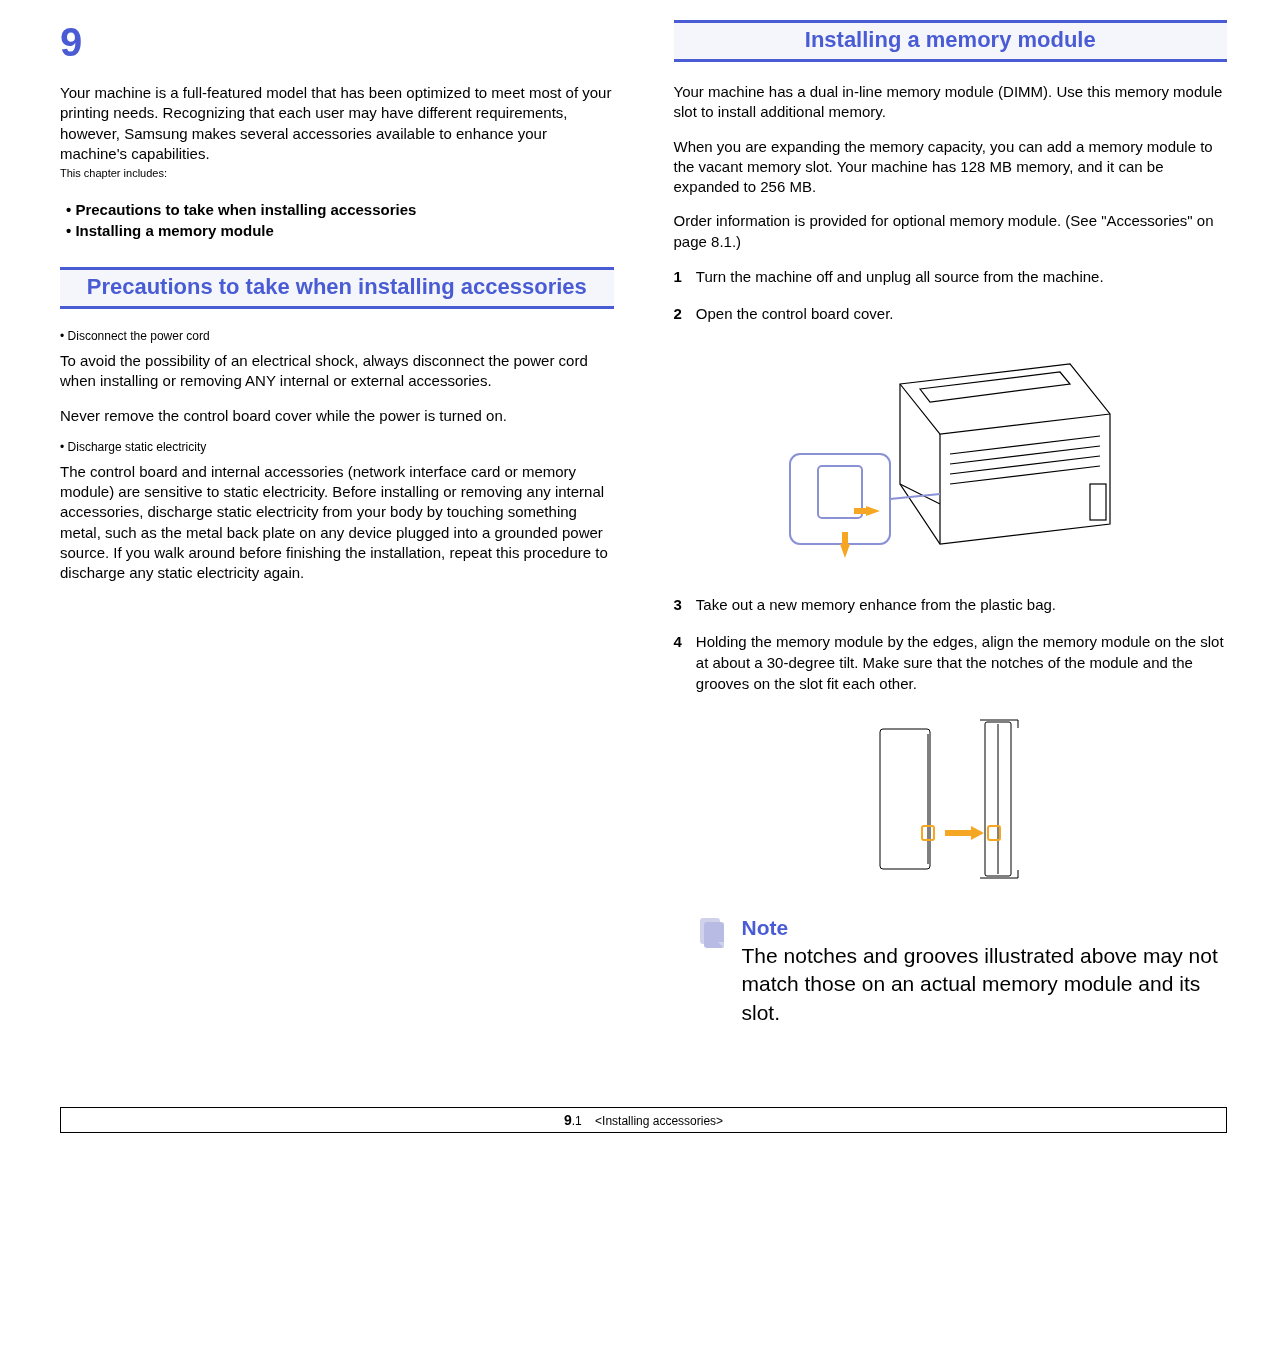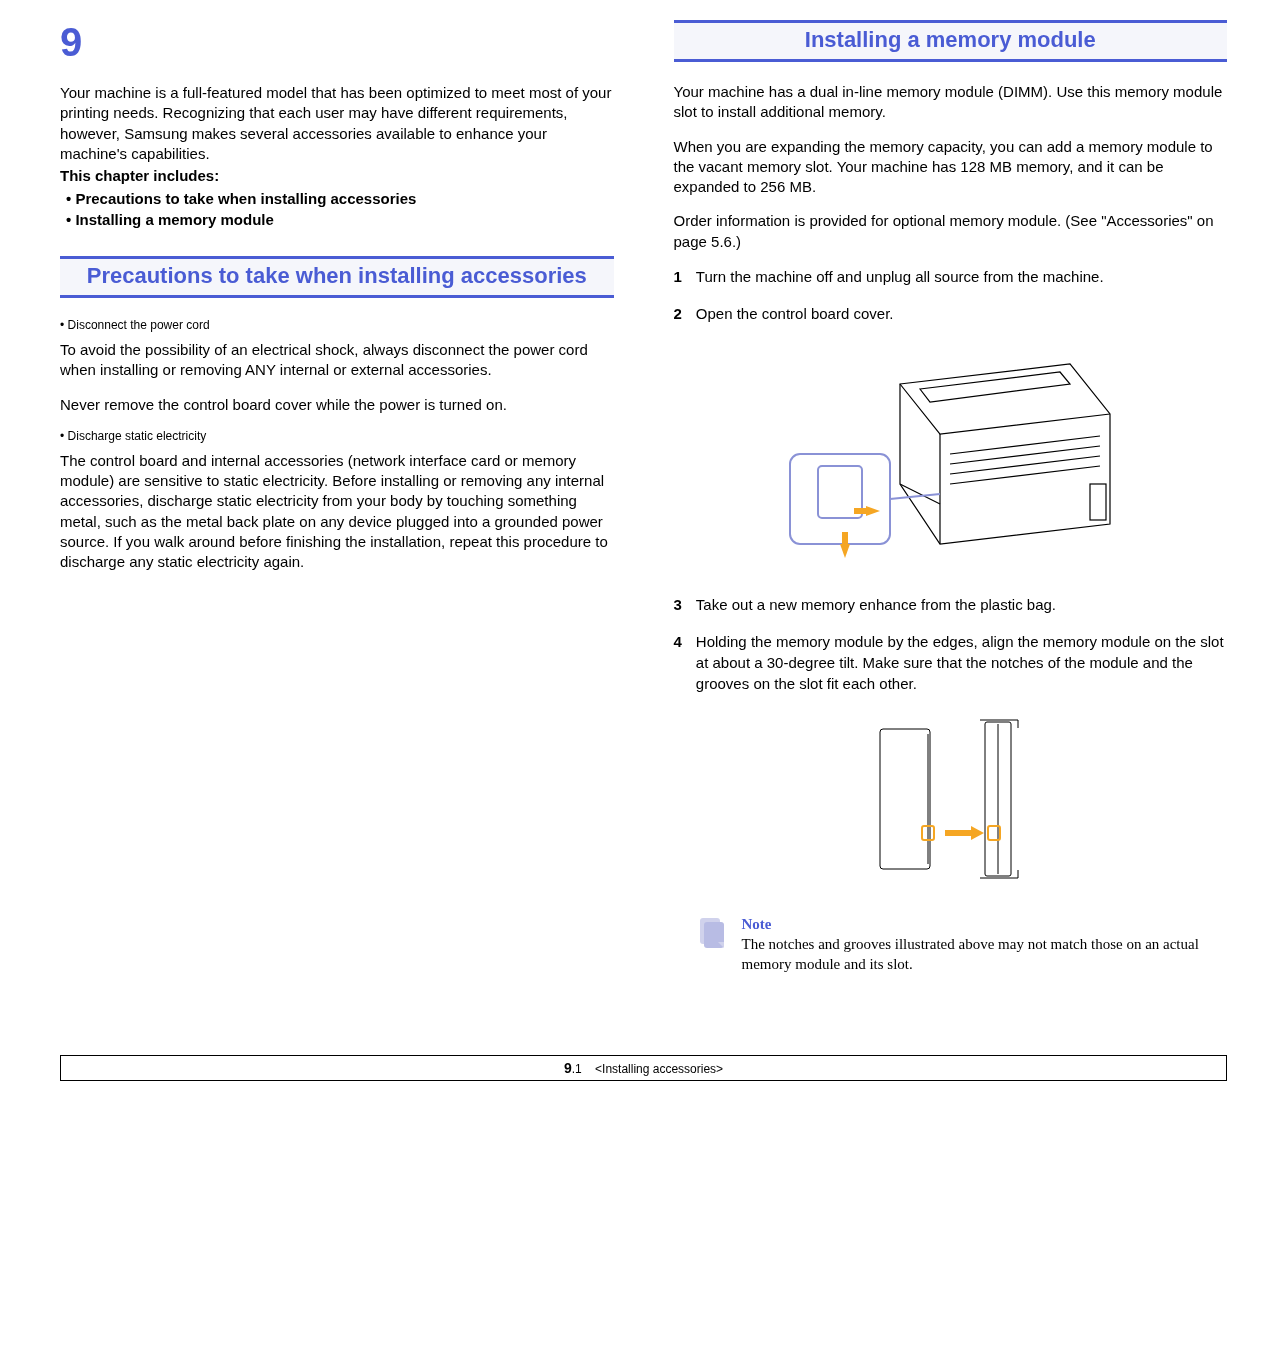--- a/index.html
+++ b/index.html
@@ -31,23 +31,22 @@
     font-size: 40px;
     font-weight: bold;
     color: #4a5cd4;
   }
   .intro {
     font-size: 15px;
     line-height: 1.35;
     margin-bottom: 3px;
   }
   .includes-label {
-    font-size: 15px;
-    margin-bottom: 6px;
-    font-weight: bold;
+    font-size: 11px;
+    margin-bottom: 22px;
   }
   .includes-list {
     font-size: 15px;
     margin-bottom: 28px;
     padding-left: 6px;
   }
   .includes-list .item {
     font-weight: bold;
     margin-bottom: 4px;
   }
@@ -104,23 +103,22 @@
   .note-block {
     display: flex;
     gap: 12px;
     margin-top: 8px;
     padding-left: 20px;
   }
   .note-icon {
     flex-shrink: 0;
   }
   .note-body {
-    font-size: 15px;
+    font-size: 21px;
     line-height: 1.35;
-    font-family: Liberation Serif, serif;
   }
   .note-title {
     font-weight: bold;
     color: #4a5cd4;
     display: block;
   }
   .footer {
     border: 1px solid #000;
     margin-top: 80px;
     text-align: center;
@@ -161,21 +159,21 @@
     <p class="body-para">The control board and internal accessories (network interface card or memory module) are sensitive to static electricity. Before installing or removing any internal accessories, discharge static electricity from your body by touching something metal, such as the metal back plate on any device plugged into a grounded power source. If you walk around before finishing the installation, repeat this procedure to discharge any static electricity again.</p>
 
   </div>
 
   <div class="col">
 
     <div class="section-heading">Installing a memory module</div>
 
     <p class="body-para">Your machine has a dual in-line memory module (DIMM). Use this memory module slot to install additional memory.</p>
     <p class="body-para">When you are expanding the memory capacity, you can add a memory module to the vacant memory slot. Your machine has 128 MB memory, and it can be expanded to 256 MB.</p>
-    <p class="body-para">Order information is provided for optional memory module. (See "Accessories" on page 5.6.)</p>
+    <p class="body-para">Order information is provided for optional memory module. (See "Accessories" on page 8.1.)</p>
 
     <ol class="num-list">
       <li class="num-item">
         <span class="num">1</span>
         <span>Turn the machine off and unplug all source from the machine.</span>
       </li>
       <li class="num-item">
         <span class="num">2</span>
         <span>Open the control board cover.</span>
       </li>

